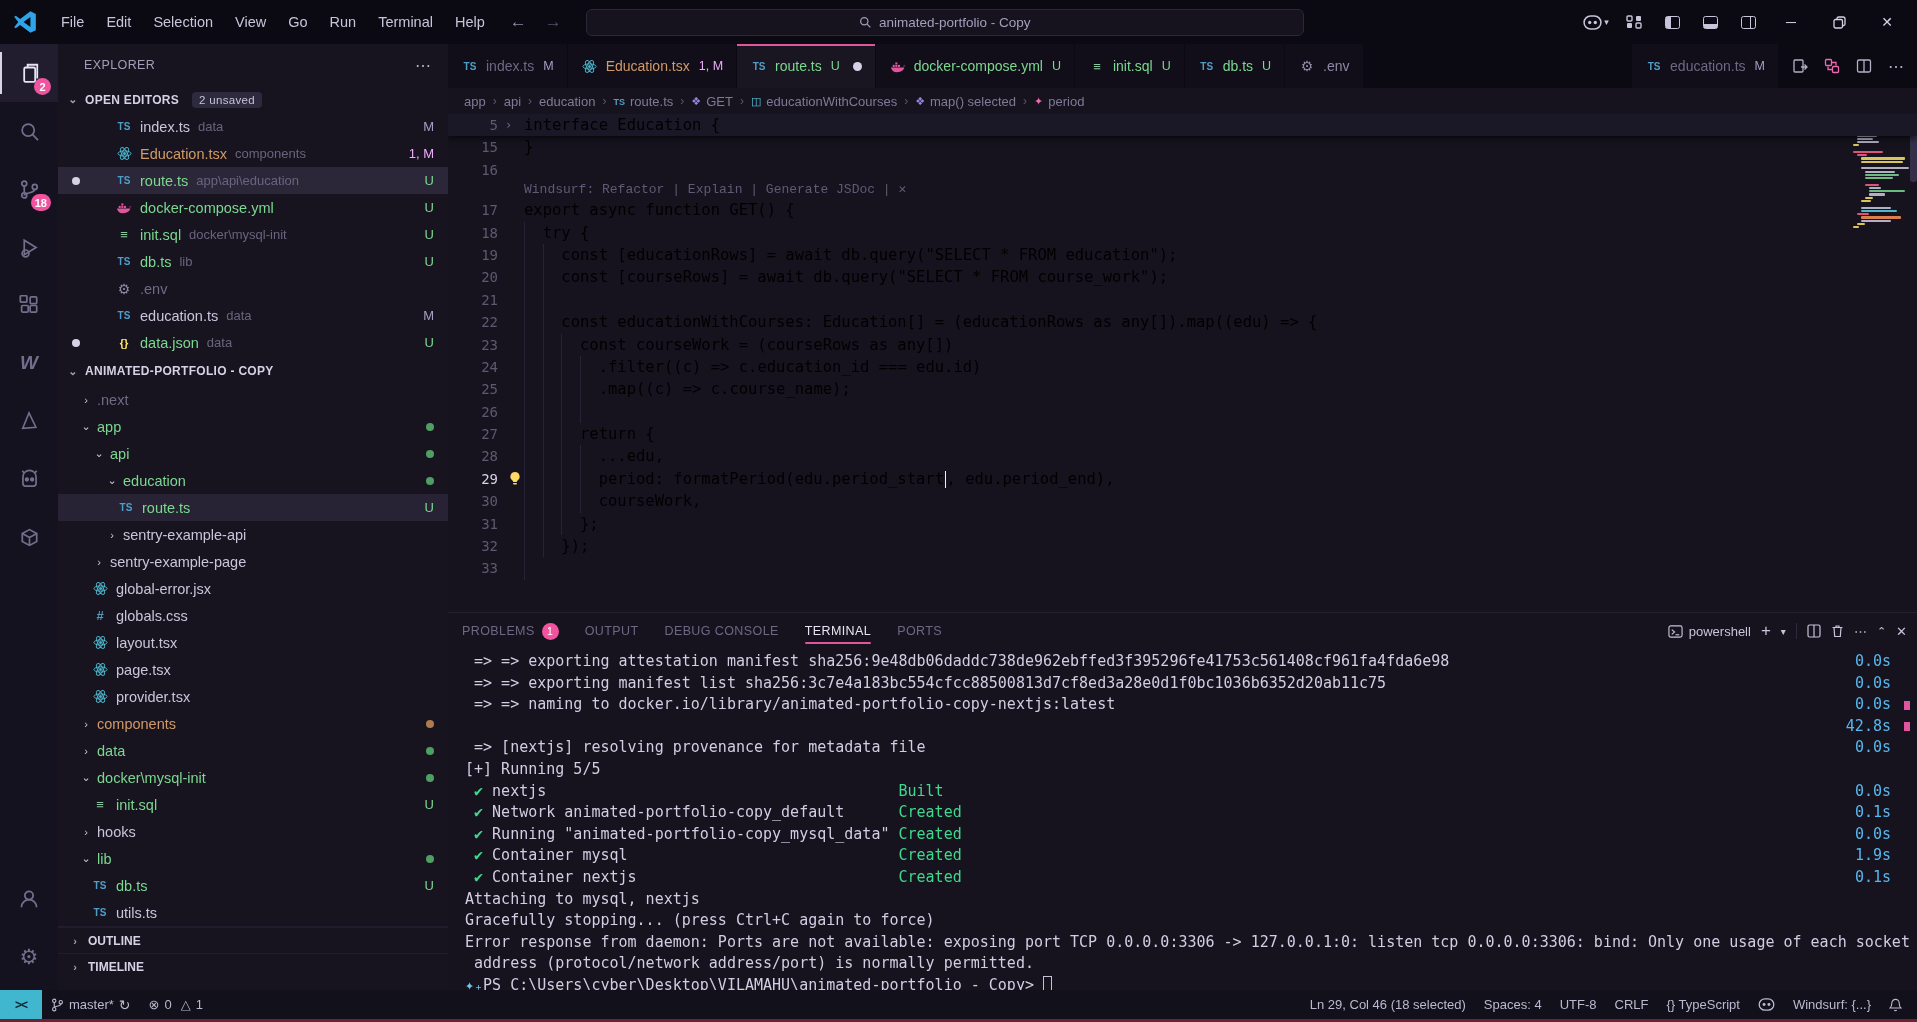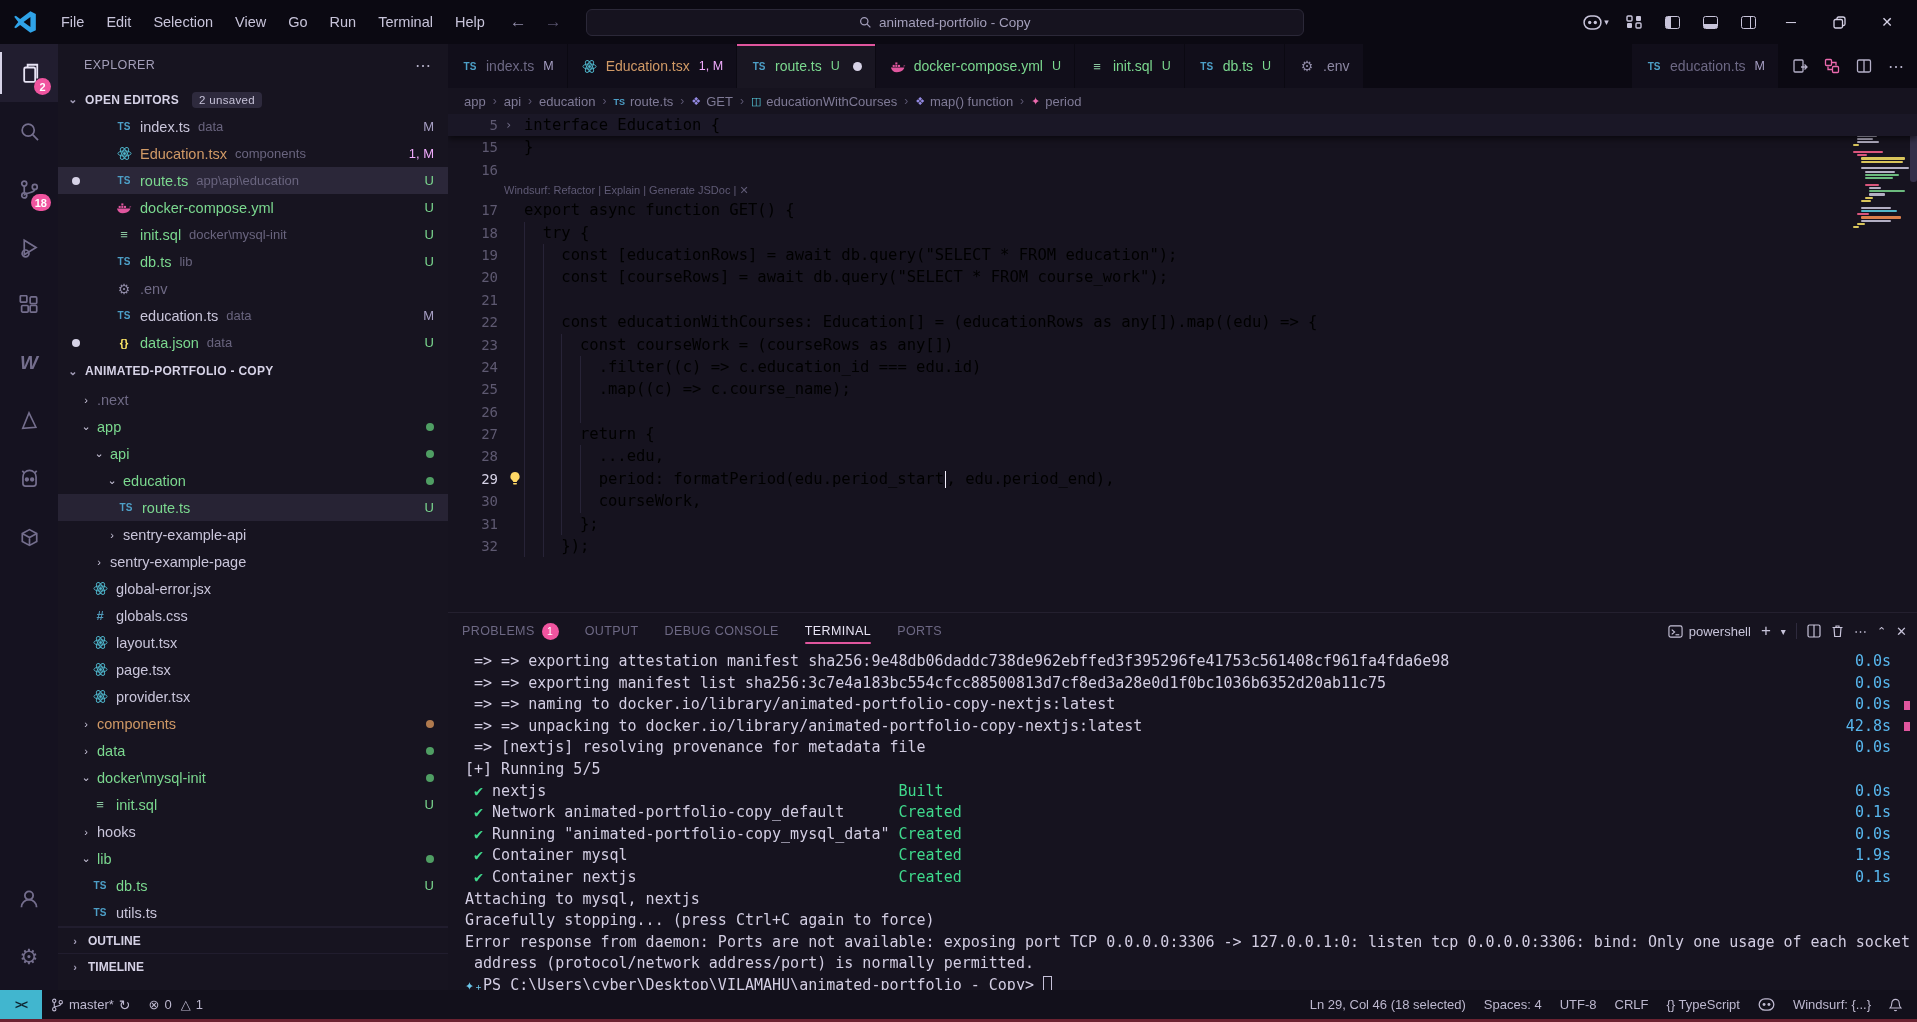--- a/index.html
+++ b/index.html
@@ -89,21 +89,21 @@
 
   
   #codearea { position:relative; flex:1; overflow:hidden; background:#16131f; }
   .code-line { position:relative; height:22.4px; line-height:22.4px; font-size:15.5px; white-space:pre; display:flex; }
   .gutter { width:50px; flex:none; text-align:right; color:#5e5971; font-size:14px; padding-right:0; }
   .gutter.cur { color:#d6d2e6; }
   .gmargin { width:26px; flex:none; position:relative; }
   .ltext { position:relative; flex:1; }
   .guide { position:absolute; top:0; bottom:0; width:1px; background:#272337; }
   .sticky { background:#1a1726; box-shadow:0 3px 6px rgba(0,0,0,.55); z-index:3; }
-  .codelens { height:18px; line-height:18px; font-size:11px; color:#5f5a75; padding-left:56px; font-family:Liberation Sans, sans-serif; }
+  .codelens { height:18px; line-height:18px; font-size:13px; color:#5f5a75; padding-left:76px; font-family:Liberation Mono, monospace; }
   .cursor-bar { display:inline-block; width:1.5px; height:17px; background:#f2eefc; vertical-align:middle; margin-left:1px; }
   .bulb { position:absolute; right:2px; top:3px; }
 
   
   #minimap { position:absolute; top:4px; right:8px; width:56px; }
   .mm-row { height:2.2px; margin-bottom:1.1px; border-radius:1px; }
   #ed-scrollthumb { position:absolute; right:0px; top:0px; width:7px; height:68px; background:#34304a; border-radius:3px; }
 
   
   #panel { height:378px; flex:none; background:#16131f; border-top:1px solid #24202f; display:flex; flex-direction:column; position:relative; }
@@ -630,21 +630,21 @@
           <span>GET</span>
         </span>
         <span class="bc-sep">›</span>
         <span class="bc-item">
           <span class="bc-ico"><span style="color:#5ad4e6;">◫</span></span>
           <span>educationWithCourses</span>
         </span>
         <span class="bc-sep">›</span>
         <span class="bc-item">
           <span class="bc-ico"><span style="color:#948ae3;">❖</span></span>
-          <span>map() function</span>
+          <span>map() selected</span>
         </span>
         <span class="bc-sep">›</span>
         <span class="bc-item">
           <span class="bc-ico"><span style="color:#ec6aae;">✦</span></span>
           <span>period</span>
         </span>
       </div>
     <div id="codearea">
       <div id="codelines" class="mono">
           <div class="code-line sticky"><span class="gutter">5</span><span class="gmargin"><span style="position:absolute;left:7px;color:#6f6a85;font-size:12px;">›</span></span><span class="ltext"><span class="kw">interface </span><span class="ty">Education</span><span class="pl"> </span><span class="b1">{</span></span></div>
@@ -663,20 +663,21 @@
           <div class="code-line"><span class="gutter">26</span><span class="gmargin"></span><span class="ltext"><span class="guide" style="left: 0px;"></span><span class="guide" style="left: 18.66px;"></span><span class="guide" style="left: 37.32px;"></span><span class="guide" style="left: 55.98px;"></span></span></div>
           <div class="code-line"><span class="gutter">27</span><span class="gmargin"></span><span class="ltext"><span class="guide" style="left: 0px;"></span><span class="guide" style="left: 18.66px;"></span><span class="guide" style="left: 37.32px;"></span><span class="pl">      </span><span class="kw">return</span><span class="pl"> </span><span class="b1">{</span></span></div>
           <div class="code-line"><span class="gutter">28</span><span class="gmargin"></span><span class="ltext"><span class="guide" style="left: 0px;"></span><span class="guide" style="left: 18.66px;"></span><span class="guide" style="left: 37.32px;"></span><span class="guide" style="left: 55.98px;"></span><span class="pl">        </span><span class="pl">...</span><span class="pl">edu</span><span class="pl">,</span></span></div>
           <div class="code-line"><span class="gutter cur">29</span><span class="gmargin"><span class="bulb"><svg width="14" height="15" viewBox="0 0 14 15">
                   <path d="M7 1 a4.6 4.6 0 0 1 2.6 8.4 c-0.6 0.5 -0.8 1 -0.8 1.6 h-3.6 c0 -0.6 -0.2 -1.1 -0.8 -1.6 A4.6 4.6 0 0 1 7 1 Z" fill="#ffd866"></path>
                   <rect x="5" y="12" width="4" height="1.6" rx="0.8" fill="#ffd866"></rect>
                 </svg></span></span><span class="ltext"><span class="guide" style="left: 0px;"></span><span class="guide" style="left: 18.66px;"></span><span class="guide" style="left: 37.32px;"></span><span class="guide" style="left: 55.98px;"></span><span class="pl">        </span><span class="pl">period</span><span class="pl">: </span><span class="fn">formatPeriod</span><span class="b1">(</span><span class="pl">edu</span><span class="pl">.</span><span class="sel">period_start</span><span class="cursor-bar"></span><span class="pl">,</span><span class="pl"> </span><span class="pl">edu</span><span class="pl">.</span><span class="pl">period_end</span><span class="b1">)</span><span class="pl">,</span></span></div>
           <div class="code-line"><span class="gutter">30</span><span class="gmargin"></span><span class="ltext"><span class="guide" style="left: 0px;"></span><span class="guide" style="left: 18.66px;"></span><span class="guide" style="left: 37.32px;"></span><span class="guide" style="left: 55.98px;"></span><span class="pl">        </span><span class="pl">courseWork</span><span class="pl">,</span></span></div>
           <div class="code-line"><span class="gutter">31</span><span class="gmargin"></span><span class="ltext"><span class="guide" style="left: 0px;"></span><span class="guide" style="left: 18.66px;"></span><span class="guide" style="left: 37.32px;"></span><span class="pl">      </span><span class="b1">}</span><span class="pl">;</span></span></div>
           <div class="code-line"><span class="gutter">32</span><span class="gmargin"></span><span class="ltext"><span class="guide" style="left: 0px;"></span><span class="guide" style="left: 18.66px;"></span><span class="pl">    </span><span class="b1">}</span><span class="b1">)</span><span class="pl">;</span></span></div>
+          <div class="code-line"><span class="gutter">33</span><span class="gmargin"></span><span class="ltext"><span class="guide" style="left: 0px;"></span></span></div>
         </div>
       <div id="minimap">
           <div class="mm-row" style="margin-left: 0px; width: 30px; background: rgb(252, 97, 141); opacity: 0.85;"></div>
           <div class="mm-row" style="margin-left: 0px; width: 34px; background: rgb(252, 97, 141); opacity: 0.85;"></div>
           <div class="mm-row"></div>
           <div class="mm-row" style="margin-left: 0px; width: 26px; background: rgb(252, 97, 141); opacity: 0.85;"></div>
           <div class="mm-row" style="margin-left: 4px; width: 18px; background: rgb(207, 203, 224); opacity: 0.85;"></div>
           <div class="mm-row" style="margin-left: 4px; width: 20px; background: rgb(207, 203, 224); opacity: 0.85;"></div>
           <div class="mm-row" style="margin-left: 4px; width: 16px; background: rgb(207, 203, 224); opacity: 0.85;"></div>
           <div class="mm-row" style="margin-left: 4px; width: 22px; background: rgb(207, 203, 224); opacity: 0.85;"></div>
@@ -755,21 +756,21 @@
           </span>
           <span>⋯</span>
           <span style="font-size:11px;">⌃</span>
           <span>✕</span>
         </div>
       </div>
       <div id="term" class="mono">
           <div class="trow"><span class="t-d"> =&gt; =&gt; exporting attestation manifest sha256:9e48db06daddc738de962ebffed3f395296fe41753c561408cf961fa4fda6e98</span><span class="t-time">0.0s</span></div>
           <div class="trow"><span class="t-d"> =&gt; =&gt; exporting manifest list sha256:3c7e4a183bc554cfcc88500813d7cf8ed3a28e0d1f0bc1036b6352d20ab11c75</span><span class="t-time">0.0s</span></div>
           <div class="trow"><span class="t-d"> =&gt; =&gt; naming to docker.io/library/animated-portfolio-copy-nextjs:latest</span><span class="t-time">0.0s</span></div>
-          <div class="trow"><span class="t-d"> =&gt; =&gt; unpacking to docker.io/library/animated-portfolio-copy-nextjs:latest</span><span class="t-time">42.8s</span></div>
+          <div class="trow"><span class="t-time">42.8s</span></div>
           <div class="trow"><span class="t-d"> =&gt; [nextjs] resolving provenance for metadata file</span><span class="t-time">0.0s</span></div>
           <div class="trow"><span class="t-d">[+] Running 5/5</span></div>
           <div class="trow"><span class="t-d"> </span><span class="t-g">✔</span><span class="t-d"> nextjs                                       </span><span class="t-g">Built</span><span class="t-time">0.0s</span></div>
           <div class="trow"><span class="t-d"> </span><span class="t-g">✔</span><span class="t-d"> Network animated-portfolio-copy_default      </span><span class="t-g">Created</span><span class="t-time">0.1s</span></div>
           <div class="trow"><span class="t-d"> </span><span class="t-g">✔</span><span class="t-d"> Running "animated-portfolio-copy_mysql_data" </span><span class="t-g">Created</span><span class="t-time">0.0s</span></div>
           <div class="trow"><span class="t-d"> </span><span class="t-g">✔</span><span class="t-d"> Container mysql                              </span><span class="t-g">Created</span><span class="t-time">1.9s</span></div>
           <div class="trow"><span class="t-d"> </span><span class="t-g">✔</span><span class="t-d"> Container nextjs                             </span><span class="t-g">Created</span><span class="t-time">0.1s</span></div>
           <div class="trow"><span class="t-d">Attaching to mysql, nextjs</span></div>
           <div class="trow"><span class="t-d">Gracefully stopping... (press Ctrl+C again to force)</span></div>
           <div class="trow"><span class="t-d">Error response from daemon: Ports are not available: exposing port TCP 0.0.0.0:3306 -&gt; 127.0.0.1:0: listen tcp 0.0.0.0:3306: bind: Only one usage of each socket</span></div>

